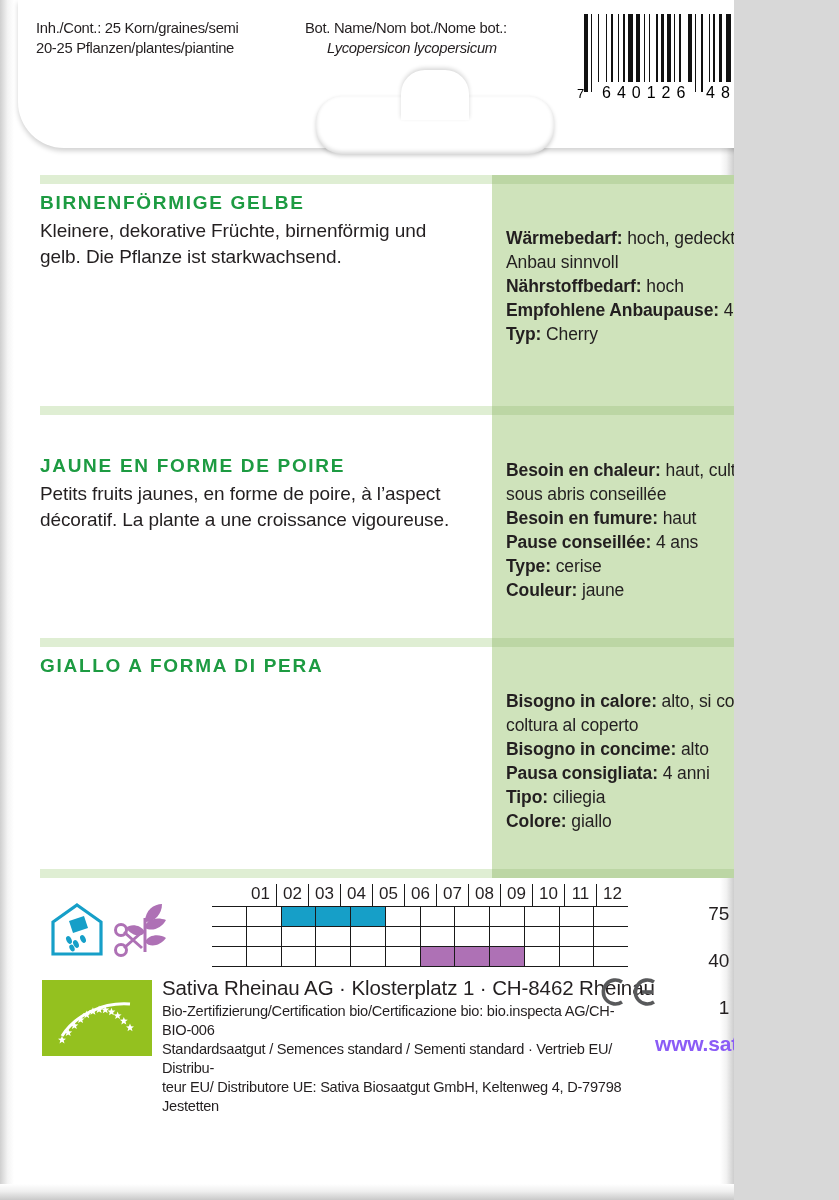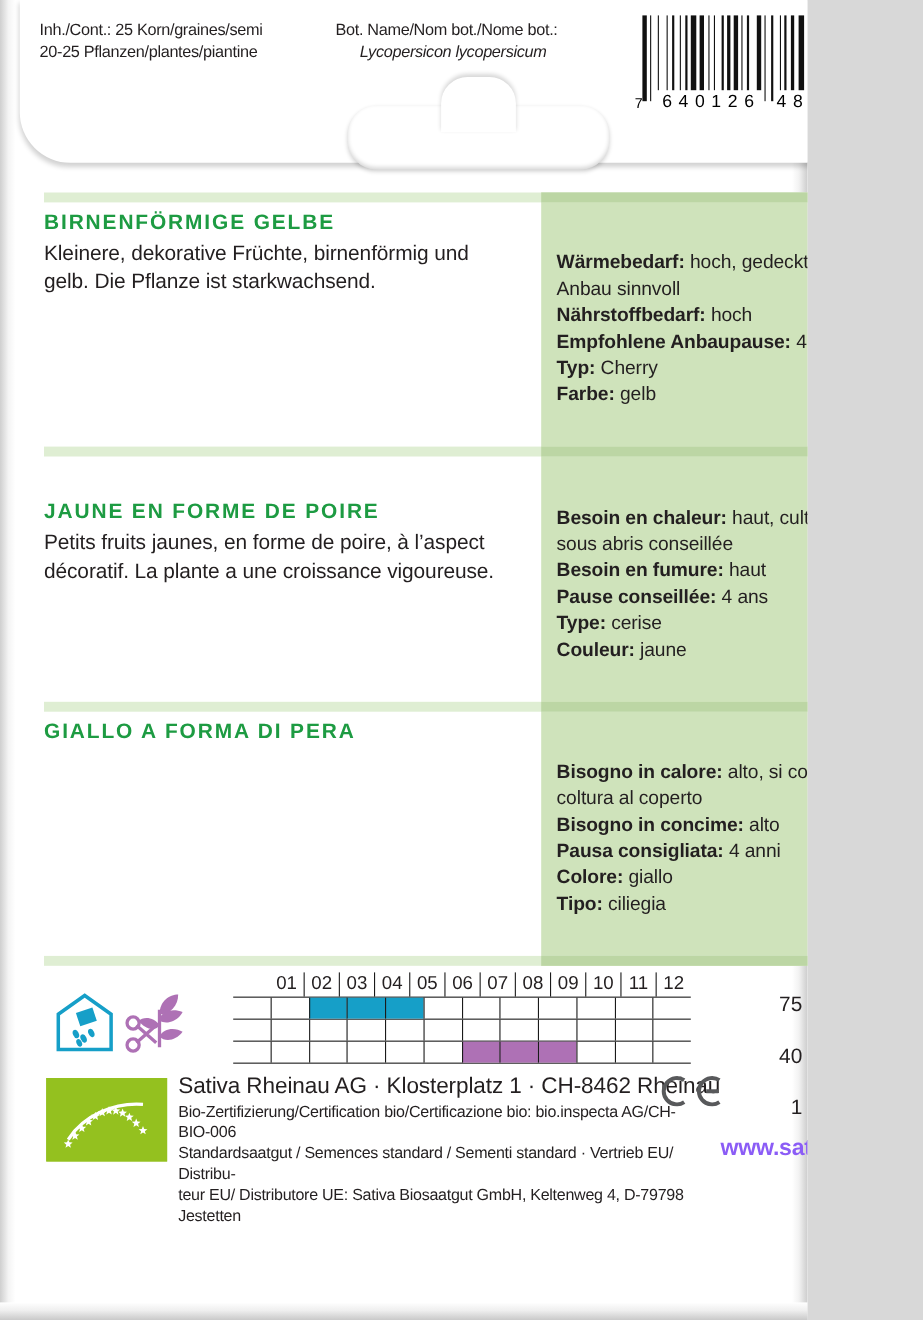--- a/index.html
+++ b/index.html
@@ -454,21 +454,20 @@
 
   <div class="lang-left" id="left-de">
     <p class="lang-title">BIRNENFÖRMIGE GELBE</p>
     <p class="lang-desc">Kleinere, dekorative Früchte, birnenförmig und gelb. Die Pflanze ist starkwachsend.</p>
   </div>
   <div class="lang-right" id="right-de">
       <p class="attr"><b>Wärmebedarf:</b><span> hoch, gedeckter Anbau sinnvoll</span></p>
       <p class="attr"><b>Nährstoffbedarf:</b><span> hoch</span></p>
       <p class="attr"><b>Empfohlene Anbaupause:</b><span> 4 Jahre</span></p>
       <p class="attr"><b>Typ:</b><span> Cherry</span></p>
-      <p class="attr"><b>Farbe:</b><span> gelb</span></p>
     </div>
 
   <div class="lang-left" id="left-fr">
     <p class="lang-title">JAUNE EN FORME DE POIRE</p>
     <p class="lang-desc">Petits fruits jaunes, en forme de poire, à l’aspect décoratif. La plante a une croissance vigoureuse.</p>
   </div>
   <div class="lang-right" id="right-fr">
       <p class="attr"><b>Besoin en chaleur:</b><span> haut, culture sous abris conseillée</span></p>
       <p class="attr"><b>Besoin en fumure:</b><span> haut</span></p>
       <p class="attr"><b>Pause conseillée:</b><span> 4 ans</span></p>
@@ -476,22 +475,22 @@
       <p class="attr"><b>Couleur:</b><span> jaune</span></p>
     </div>
 
   <div class="lang-left" id="left-it">
     <p class="lang-title">GIALLO A FORMA DI PERA</p>
   </div>
   <div class="lang-right" id="right-it">
       <p class="attr"><b>Bisogno in calore:</b><span> alto, si consiglia coltura al coperto</span></p>
       <p class="attr"><b>Bisogno in concime:</b><span> alto</span></p>
       <p class="attr"><b>Pausa consigliata:</b><span> 4 anni</span></p>
+      <p class="attr"><b>Tipo:</b><span> ciliegia</span></p>
       <p class="attr"><b>Colore:</b><span> giallo</span></p>
-      <p class="attr"><b>Tipo:</b><span> ciliegia</span></p>
     </div>
 
   <svg class="icon-sow" viewBox="0 0 54 56">
     <path d="M27 3 L51 20 L51 52 L3 52 L3 20 Z" fill="none" stroke="#169fc8" stroke-width="3.2"></path>
     <path d="M19 19 L34 14 L38 26 L23 31 Z" fill="#169fc8"></path>
     <ellipse cx="19" cy="38" rx="2.6" ry="4" fill="#169fc8" transform="rotate(-25 19 38)"></ellipse>
     <ellipse cx="26" cy="42" rx="2.6" ry="4" fill="#169fc8" transform="rotate(-25 26 42)"></ellipse>
     <ellipse cx="33" cy="37" rx="2.6" ry="4" fill="#169fc8" transform="rotate(-25 33 37)"></ellipse>
     <ellipse cx="22" cy="46" rx="2.4" ry="3.6" fill="#169fc8" transform="rotate(-25 22 46)"></ellipse>
   </svg>

